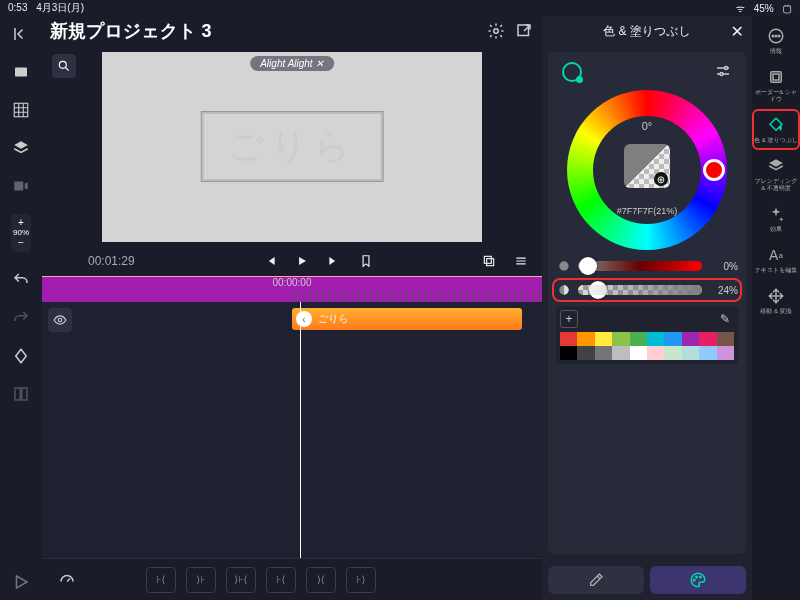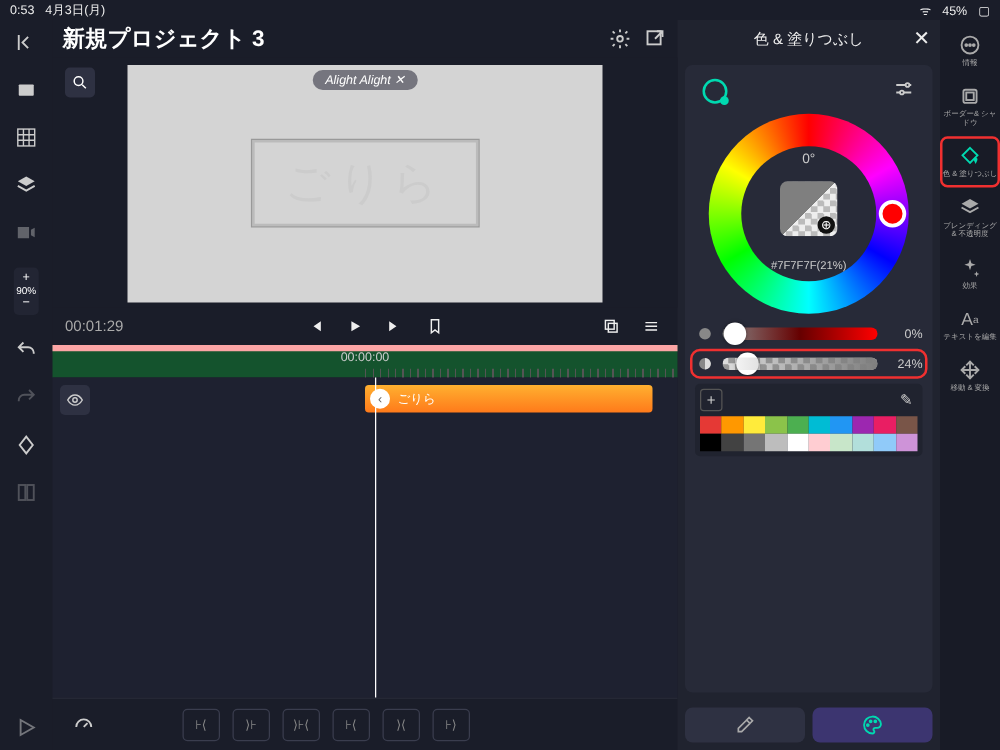--- a/index.html
+++ b/index.html
@@ -17,25 +17,25 @@
 .header { height:30px; display:flex; align-items:center; padding:0 8px; gap:8px; }
 .header .title { font-weight:600; font-size:18px; color:#fff; flex:1; }
 .header .hico { width:20px; height:20px; display:flex; align-items:center; justify-content:center; color:#ccc; cursor:pointer; }
 .preview { height:200px; background:#1a1d29; padding:6px 6px 0 6px; position:relative; }
 .searchbtn { position:absolute; top:8px; left:10px; width:24px; height:24px; background:#2e3142; border-radius:4px; display:flex; align-items:center; justify-content:center; cursor:pointer; z-index:3; }
 .canvas { margin:0 auto; width:380px; height:190px; background:#d4d4d4; position:relative; }
 .watermark { position:absolute; top:4px; left:50%; transform:translateX(-50%); background:rgba(100,100,110,.85); color:#fff; border-radius:10px; padding:2px 10px; font-size:10px; font-style:italic; }
 .textbox { position:absolute; top:60px; left:50%; transform:translateX(-50%); border:2px solid #bbb; outline:1px solid #999; padding:8px 24px; }
 .textbox span { font-size:36px; color:#ccc; letter-spacing:6px; }
 .transport { height:30px; display:flex; align-items:center; padding:0 10px; gap:10px; }
-.tc { font-size:12px; color:#aaa; width:70px; }
+.tc { font-size:12px; color:#aaa; width:70px;margin-left:36px; }
 .transport .spacer { flex:1; }
 .tbtn { width:22px; height:22px; display:flex; align-items:center; justify-content:center; color:#eee; cursor:pointer; }
 .tbtn svg { width:14px; height:14px; }
-.ruler { height:26px; background:#14532d; position:relative; border-top:5px solid #fca5a5; }
+.ruler { height:26px; background:#a21caf; position:relative; border-top:1px solid #fca5a5; }
 .ruler .marks { position:absolute; top:14px; left:50%; width:50%; height:10px;
  background:repeating-linear-gradient(90deg,#555 0 1px,transparent 1px 6px); }
 .ruler .rtc { position:absolute; left:50%; transform:translateX(-50%); top:0; font-size:10px; color:#ccc; }
 .timeline { flex:1; position:relative; background:#1e2130; }
 .eyebtn { position:absolute; left:6px; top:6px; width:24px; height:24px; background:#2e3142; border-radius:4px; display:flex; align-items:center; justify-content:center; cursor:pointer; }
 .clip { position:absolute; left:250px; top:6px; height:22px; width:230px; background:linear-gradient(#ffb030,#ff7a1a); border-radius:3px; display:flex; align-items:center; }
 .clip .handle { width:16px; height:16px; background:#fff; border-radius:50%; margin:0 4px; display:flex; align-items:center; justify-content:center; font-size:10px; color:#666; }
 .clip .clabel { font-size:10px; color:#fff; margin-left:2px; }
 .clip .sel { flex:1; text-align:center; font-size:14px; font-weight:700; color:#d40000; text-shadow:0 1px 0 #fff,0 -1px 0 #fff,1px 0 0 #fff,-1px 0 0 #fff; }
 .timeline .ph { position:absolute; left:258px; top:0; bottom:0; width:1px; background:#fff; }

